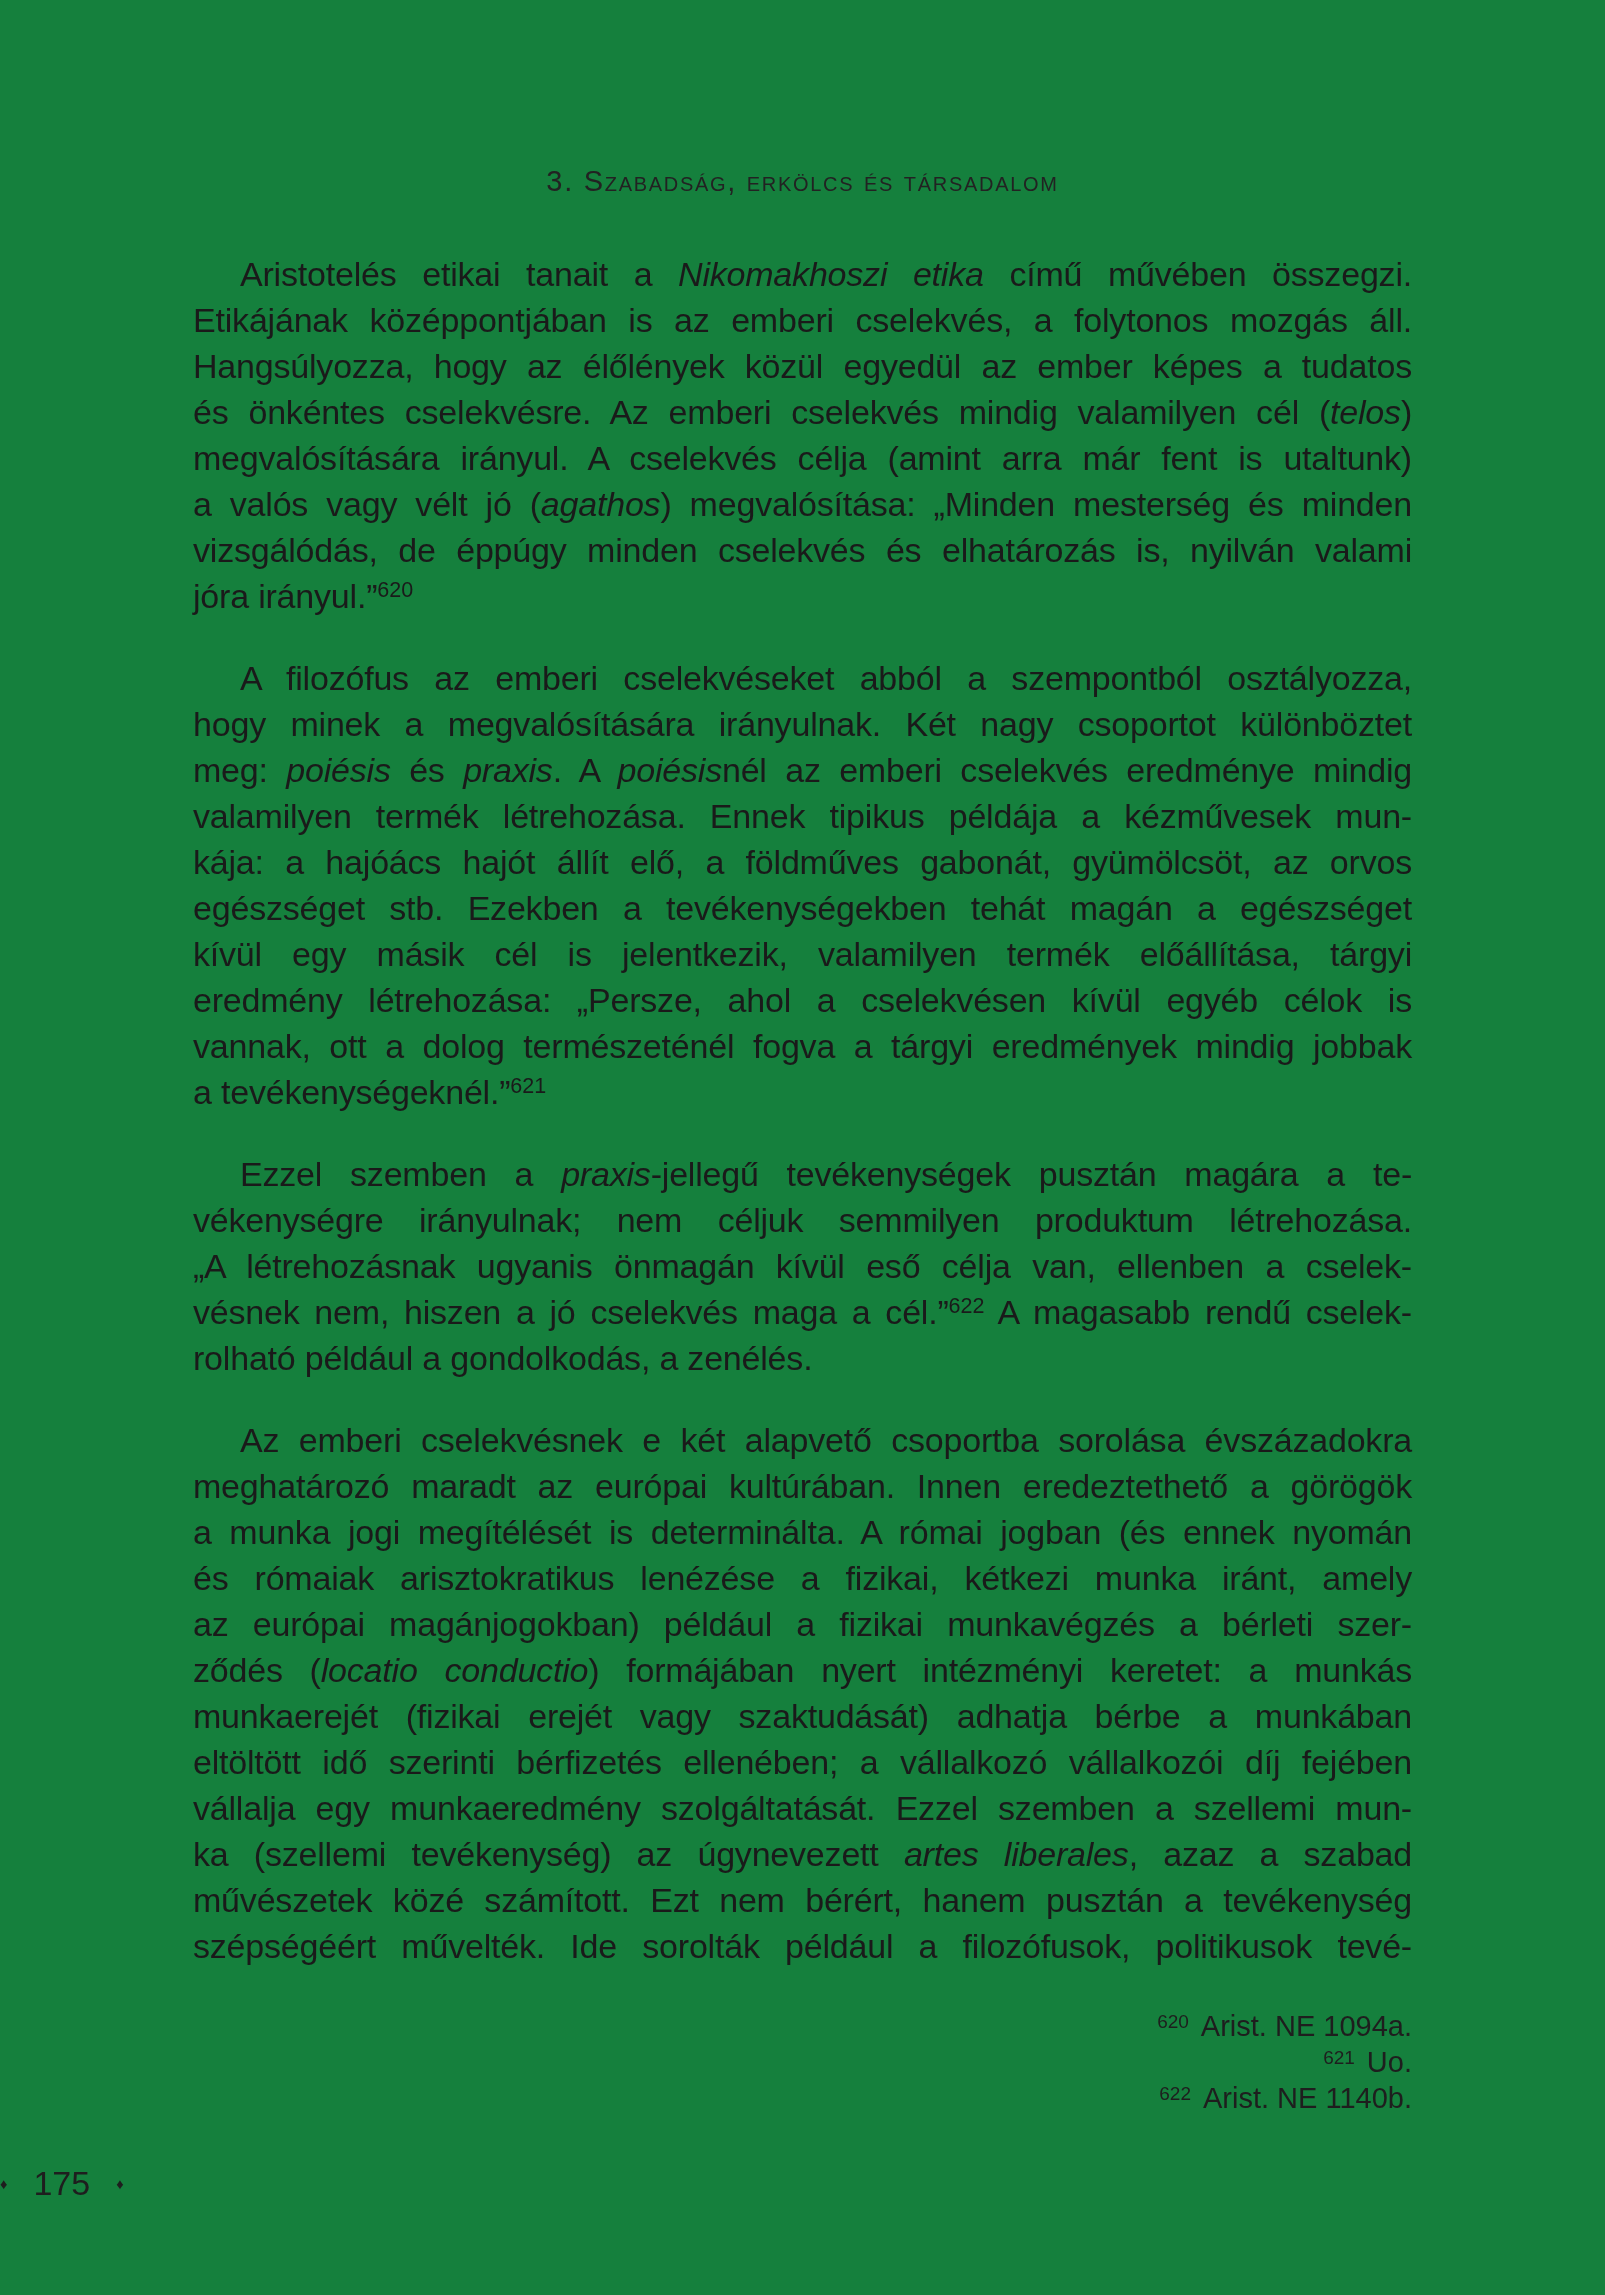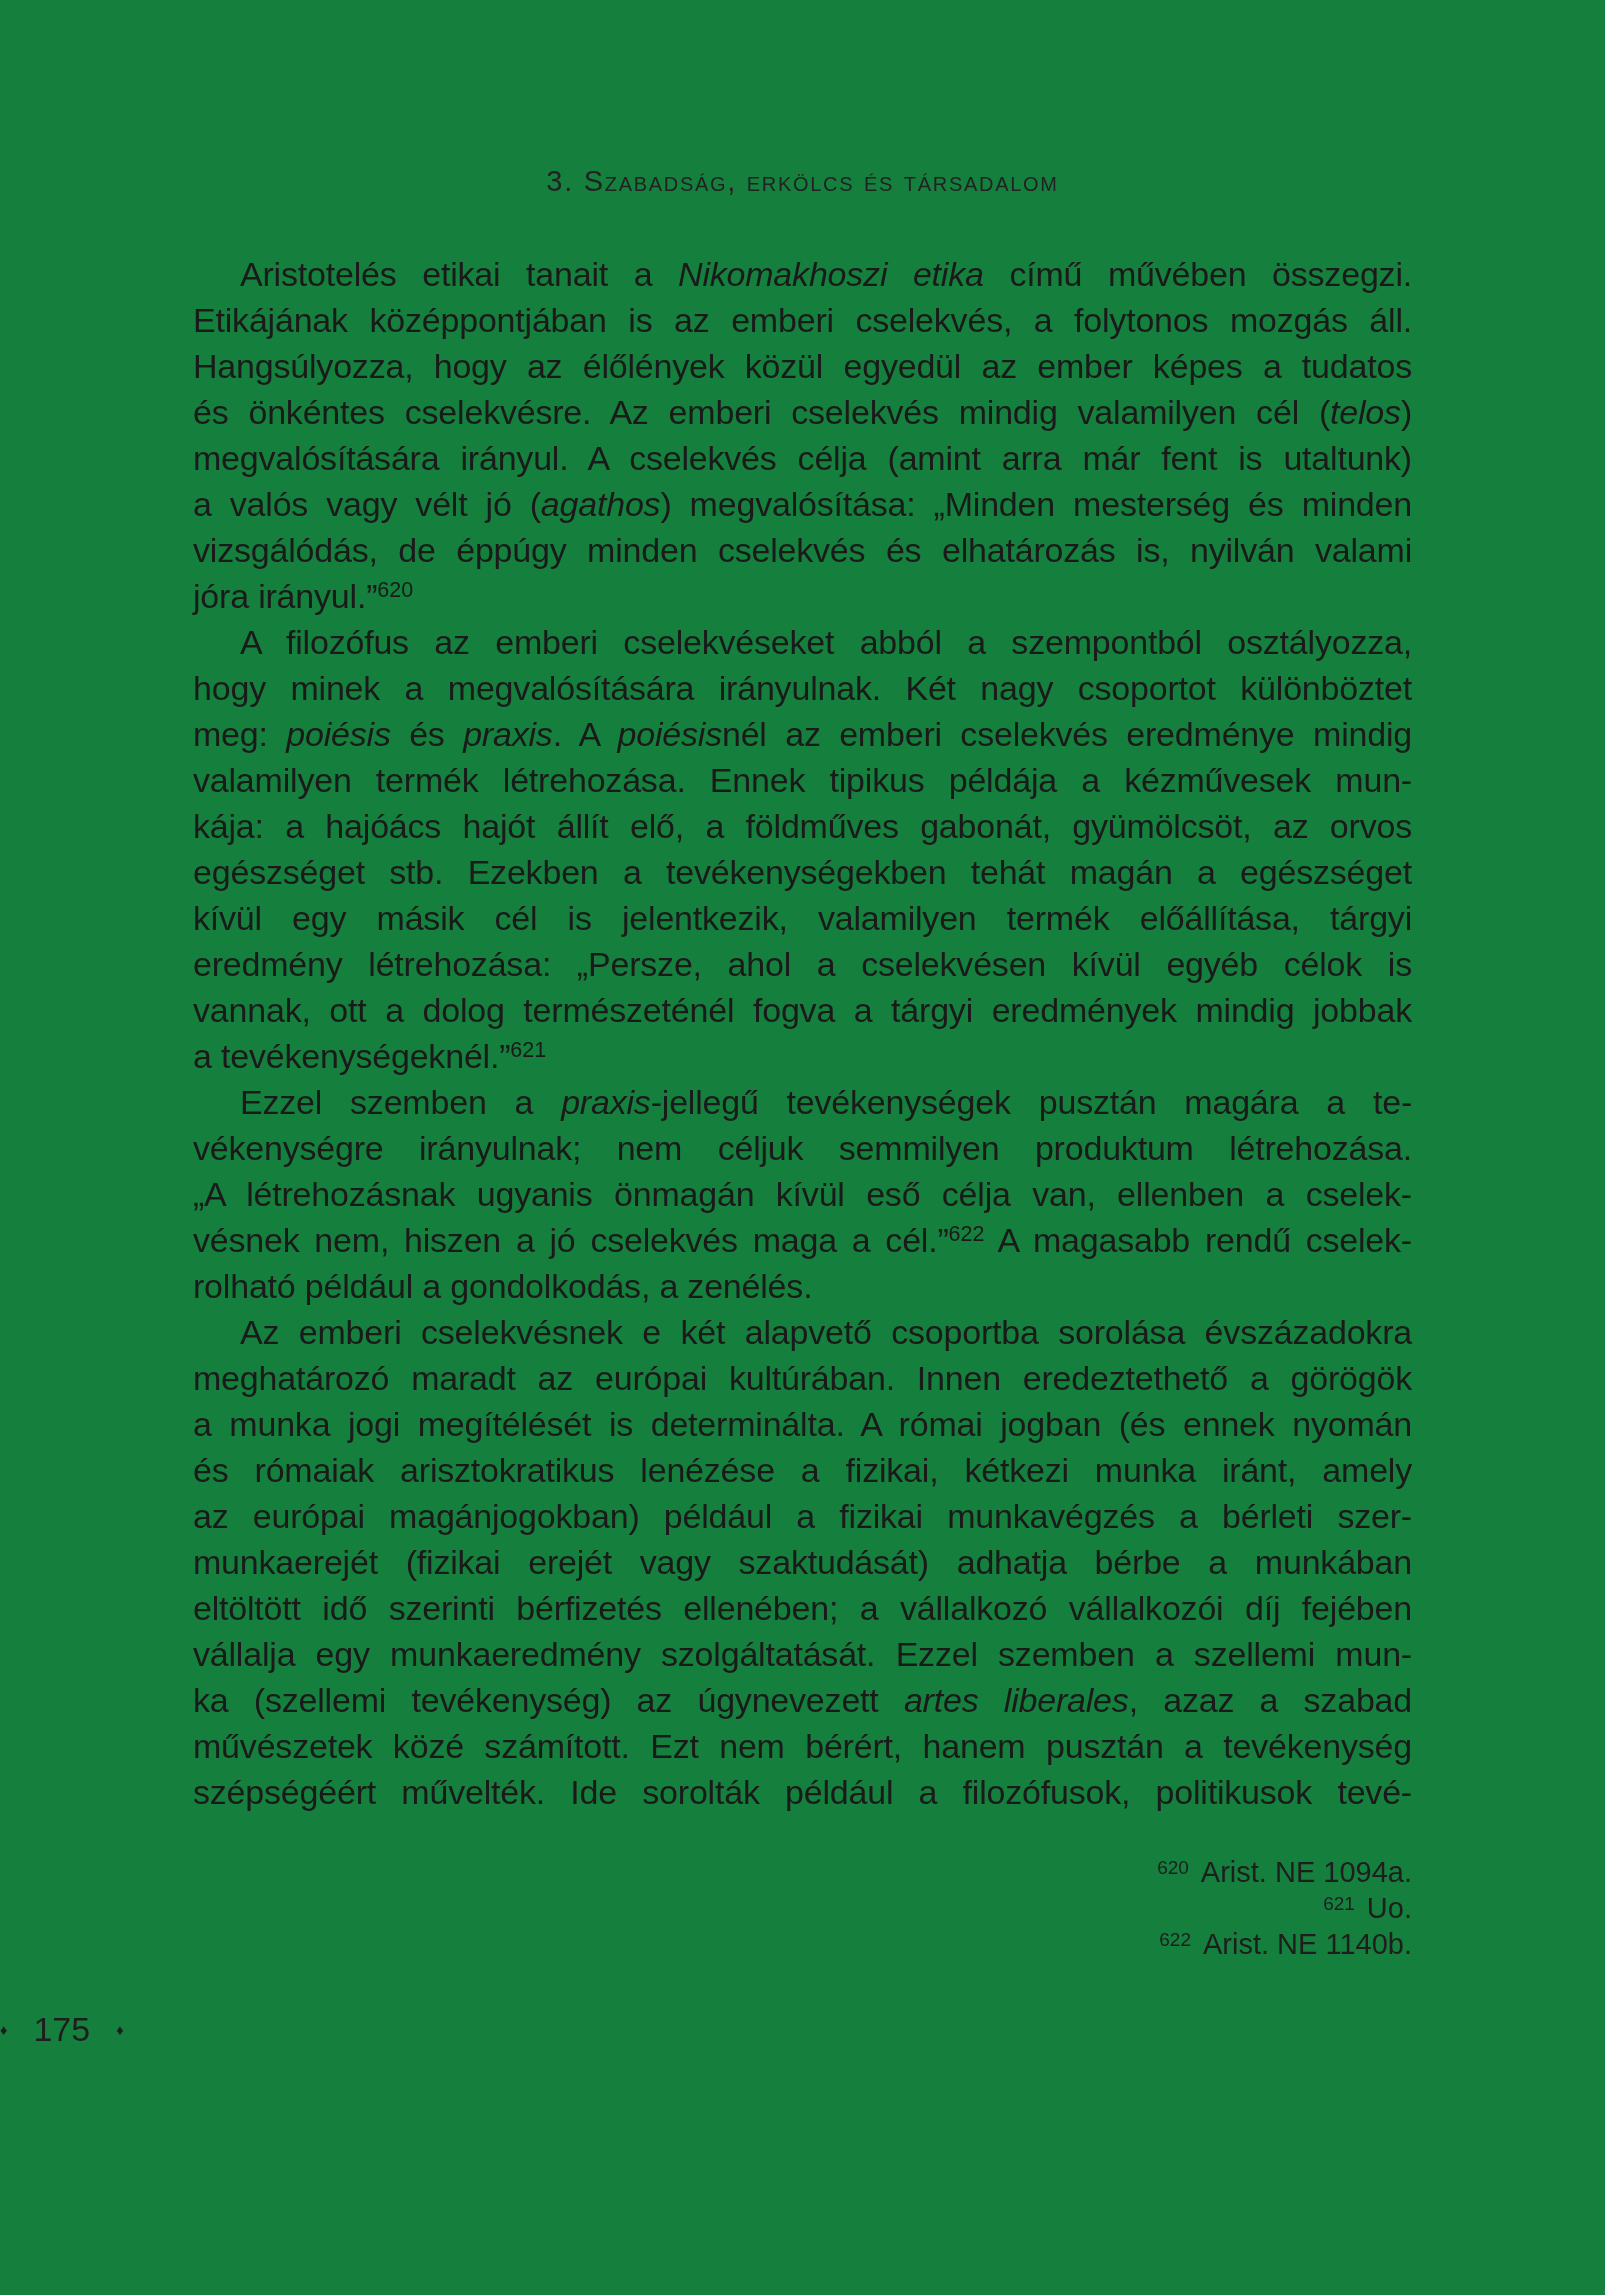--- a/index.html
+++ b/index.html
@@ -32,21 +32,21 @@
     font-size: 34px;
     line-height: 46px;
     letter-spacing: -0.2px;
   }
   .para { margin: 0; }
   .line {
     text-align: justify;
     text-align-last: justify;
   }
   .line.flush { text-align-last: left; }
-  .line.indent { text-indent: 47px; }
+  .line.indent { text-indent: 47px; margin-top: 36px; }
   .line em { font-style: italic; }
   .sup {
     font-size: 21.5px;
     line-height: 0;
     vertical-align: 11.2px;
     letter-spacing: 0;
   }
   .footnotes {
     margin: 39px 193px 0 193px;
     font-size: 29px;
@@ -110,20 +110,21 @@
         <div class="line"><span>„A létrehozásnak ugyanis önmagán kívül eső célja van, ellenben a cselek-</span></div>
         <div class="line"><span>vésnek nem, hiszen a jó cselekvés maga a cél.”</span><span class="sup">622</span><span> A magasabb rendű cselek-</span></div>
         <div class="line flush"><span>rolható például a gondolkodás, a zenélés.</span></div>
       </div>
       <div class="para">
         <div class="line indent"><span>Az emberi cselekvésnek e két alapvető csoportba sorolása évszázadokra</span></div>
         <div class="line"><span>meghatározó maradt az európai kultúrában. Innen eredeztethető a görögök</span></div>
         <div class="line"><span>a munka jogi megítélését is determinálta. A római jogban (és ennek nyomán</span></div>
         <div class="line"><span>és rómaiak arisztokratikus lenézése a fizikai, kétkezi munka iránt, amely</span></div>
         <div class="line"><span>az európai magánjogokban) például a fizikai munkavégzés a bérleti szer-</span></div>
+        <div class="line"><span>ződés (</span><em>locatio conductio</em><span>) formájában nyert intézményi keretet: a munkás</span></div>
         <div class="line"><span>munkaerejét (fizikai erejét vagy szaktudását) adhatja bérbe a munkában</span></div>
         <div class="line"><span>eltöltött idő szerinti bérfizetés ellenében; a vállalkozó vállalkozói díj fejében</span></div>
         <div class="line"><span>vállalja egy munkaeredmény szolgáltatását. Ezzel szemben a szellemi mun-</span></div>
         <div class="line"><span>ka (szellemi tevékenység) az úgynevezett </span><em>artes liberales</em><span>, azaz a szabad</span></div>
         <div class="line"><span>művészetek közé számított. Ezt nem bérért, hanem pusztán a tevékenység</span></div>
         <div class="line"><span>szépségéért művelték. Ide sorolták például a filozófusok, politikusok tevé-</span></div>
       </div>
     </div>
 
   <div class="footnotes">

